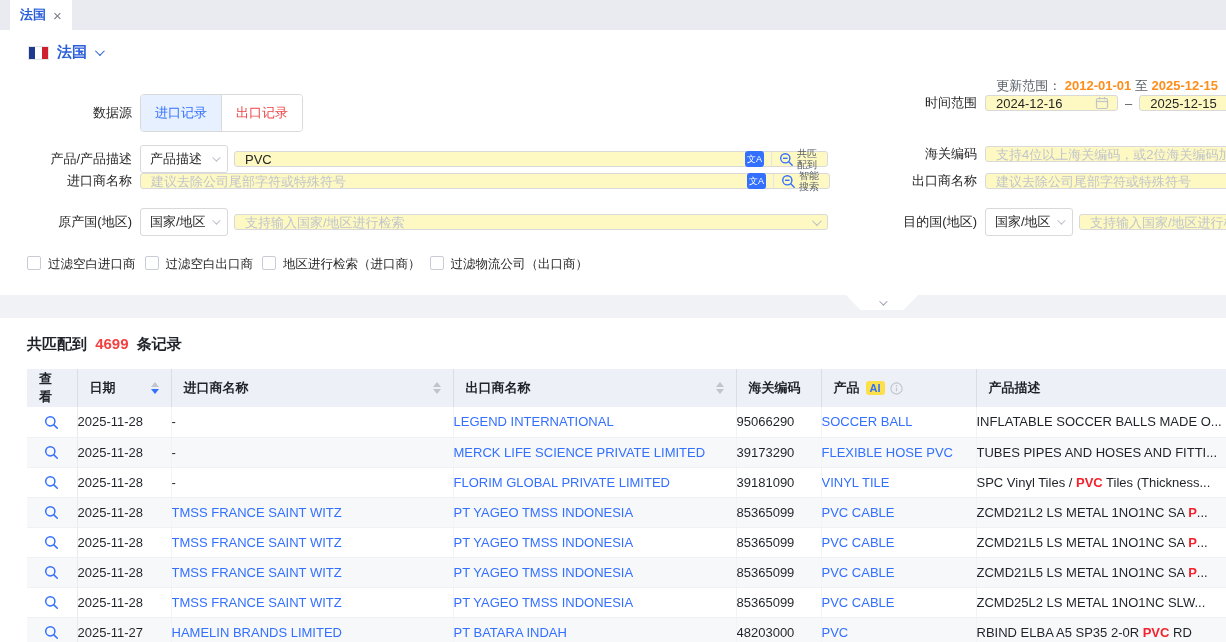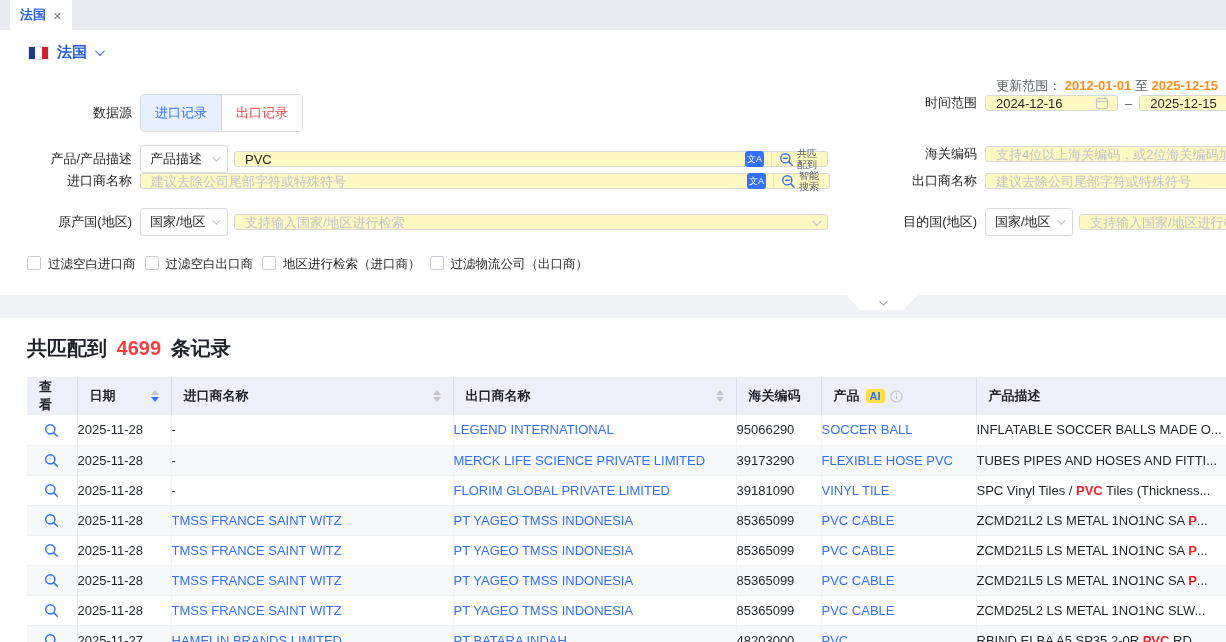--- a/index.html
+++ b/index.html
@@ -65,21 +65,21 @@
   .checkbox { width:14px; height:14px; border:1px solid #c9ccd4; border-radius:2px; background:#fff; flex:none; }
   .check-item .cl { font-size:12.5px; color:#262626; white-space:nowrap; }
 
   .collapse-handle { position:absolute; top:295px; left:846px; width:72px; height:15px; background:#fff;
                      clip-path:polygon(0 0,100% 0,80% 100%,20% 100%); display:flex; align-items:center;
                      justify-content:center; cursor:pointer; }
   .collapse-handle .chev { width:6px; height:6px; border-color:#9aa0b0; transform:rotate(45deg) translateY(-2px); }
 
   
   .results-card { position:absolute; top:318px; left:0; width:1226px; height:324px; background:#fff; overflow:hidden; }
-  .results-title { margin:17px 0 0 27px; font-size:20px; font-weight:700; color:#1f2329; }
+  .results-title { margin:17px 0 0 27px; font-size:15px; font-weight:700; color:#1f2329; }
   .results-title .cnt { color:#f53f3f; margin:0 4px; }
   .table-wrap { margin:15px 0 0 27px; width:1199px; overflow:hidden; }
   table { border-collapse:collapse; table-layout:fixed; width:1349px; font-size:13px; }
   thead th { background:#edf0f6; height:38px; font-weight:700; color:#1f2329; text-align:left;
              padding:0 12px; border-right:1px solid #d9dde6; }
   thead th:last-child { border-right:none; }
   .th-in { display:flex; align-items:center; }
   .th-in.between { justify-content:space-between; }
   .th-in.center { justify-content:center; }
   .sorters { display:inline-flex; flex-direction:column; gap:2px; margin-left:6px; }

